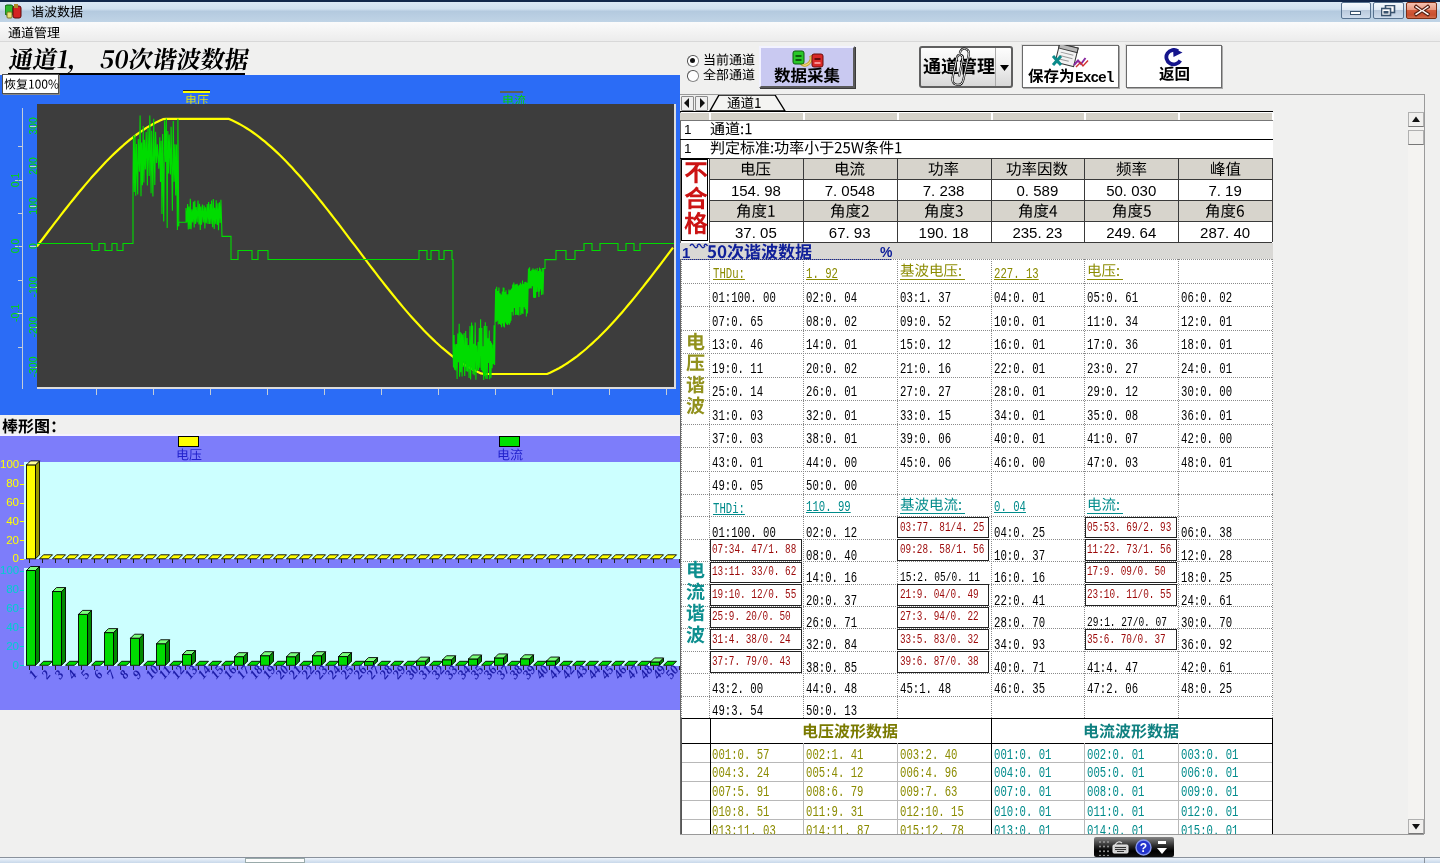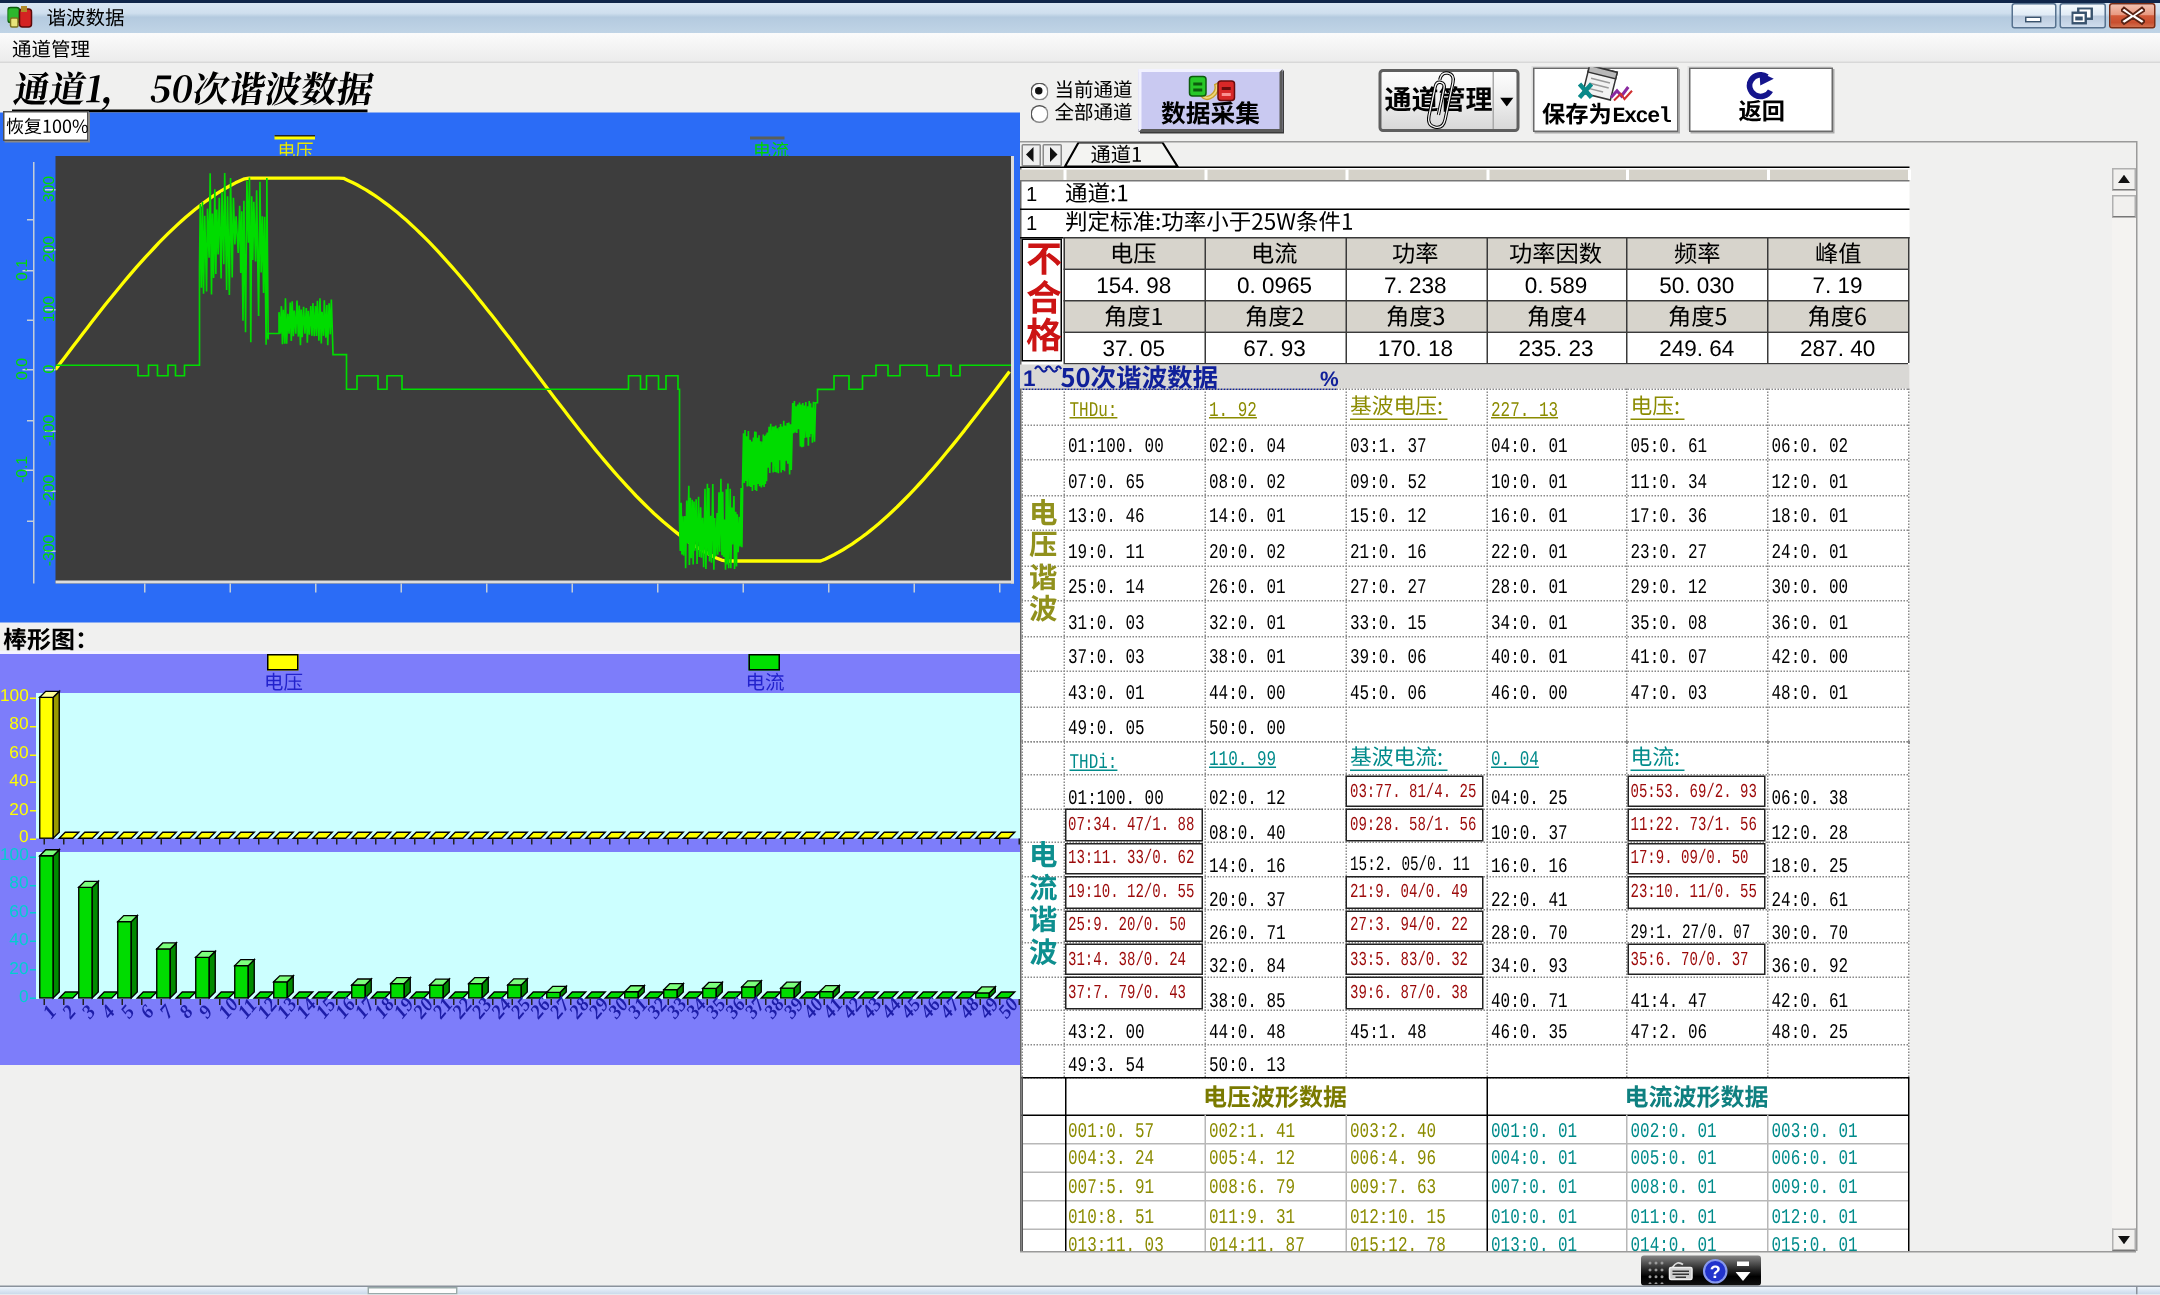--- a/index.html
+++ b/index.html
@@ -682,37 +682,37 @@
       <use href="#g21" x="1000"></use>
     </g>
   </svg>
 <svg class="t" style="left:830px;top:202.5px;overflow:visible" width="41" height="17">
     <g transform="translate(0,13.64) scale(0.0155,-0.0155)" fill="#000">
       <use href="#g65" x="0"></use>
       <use href="#g66" x="1000"></use>
       <use href="#g57" x="2000"></use>
     </g>
   </svg>
-<div class="mb" style="left:802.8px;top:182px;width:93.8px;text-align:center">0. 0965</div>
+<div class="mb" style="left:802.8px;top:182px;width:93.8px;text-align:center">7. 0548</div>
 <div class="mb" style="left:802.8px;top:224px;width:93.8px;text-align:center">67. 93</div>
 <svg class="t" style="left:928.1px;top:160.5px;overflow:visible" width="33" height="17">
     <g transform="translate(0,13.64) scale(0.0155,-0.0155)" fill="#000">
       <use href="#g53" x="0"></use>
       <use href="#g54" x="1000"></use>
     </g>
   </svg>
 <svg class="t" style="left:923.85px;top:202.5px;overflow:visible" width="41" height="17">
     <g transform="translate(0,13.64) scale(0.0155,-0.0155)" fill="#000">
       <use href="#g65" x="0"></use>
       <use href="#g66" x="1000"></use>
       <use href="#g67" x="2000"></use>
     </g>
   </svg>
 <div class="mb" style="left:896.7px;top:182px;width:93.8px;text-align:center">7. 238</div>
-<div class="mb" style="left:896.7px;top:224px;width:93.8px;text-align:center">170. 18</div>
+<div class="mb" style="left:896.7px;top:224px;width:93.8px;text-align:center">190. 18</div>
 <svg class="t" style="left:1006.4px;top:160.5px;overflow:visible" width="64" height="17">
     <g transform="translate(0,13.64) scale(0.0155,-0.0155)" fill="#000">
       <use href="#g53" x="0"></use>
       <use href="#g54" x="1000"></use>
       <use href="#g68" x="2000"></use>
       <use href="#g2" x="3000"></use>
     </g>
   </svg>
 <svg class="t" style="left:1017.65px;top:202.5px;overflow:visible" width="41" height="17">
     <g transform="translate(0,13.64) scale(0.0155,-0.0155)" fill="#000">

